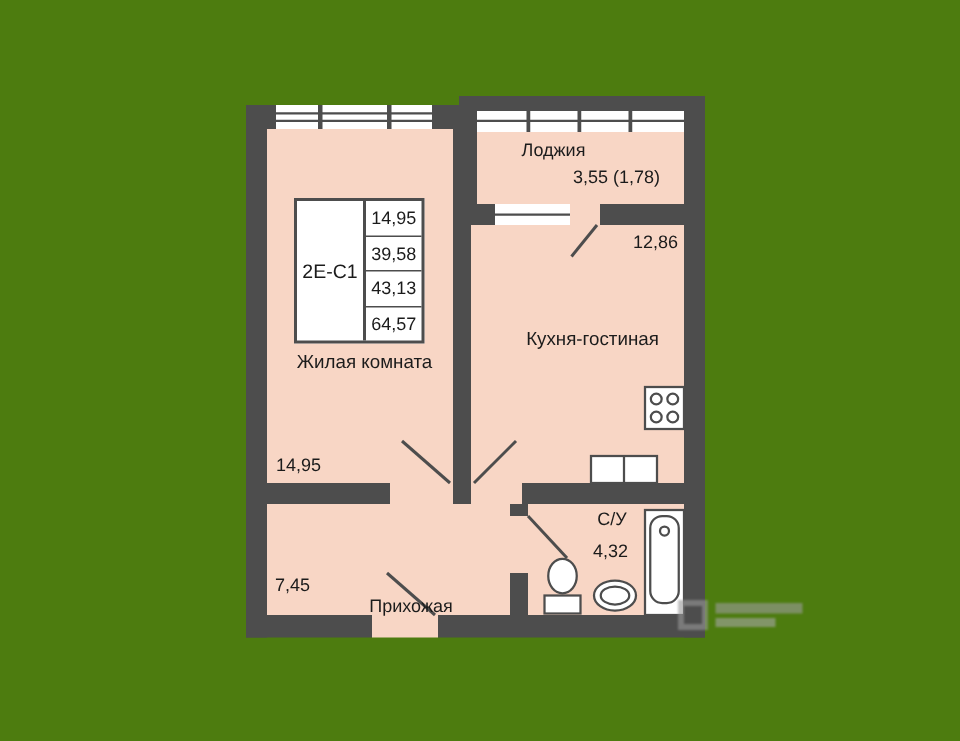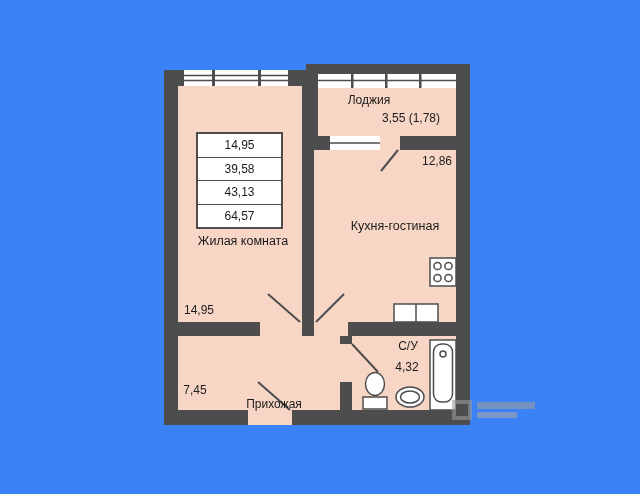--- a/index.html
+++ b/index.html
@@ -1,17 +1,17 @@
 <!DOCTYPE html>
 <html><head>
 <meta charset="utf-8">
 <style>
   html,body{margin:0;padding:0;background:#fff;}
   #stage{
-    position:relative;width:640px;height:494px;background:#3b82f6;
+    position:relative;width:640px;height:494px;background:#4d7c0f;
     font-family:"Liberation Sans", sans-serif;overflow:hidden;
   }
   #plan-svg{position:absolute;left:0;top:0;}
   .lbl{
     position:absolute;transform:translate(-50%,-50%);
     font-size:12px;color:#1b1b1b;white-space:nowrap;z-index:5;
   }
   .lbl.room{font-size:12.5px;}
   
   #area-table{
@@ -134,20 +134,21 @@
   <div class="lbl" style="left:437px;top:161px;">12,86</div>
   <div class="lbl room" style="left:395px;top:226px;">Кухня-гостиная</div>
   <div class="lbl room" style="left:243px;top:241px;">Жилая комната</div>
   <div class="lbl" style="left:199px;top:310px;">14,95</div>
   <div class="lbl" style="left:274px;top:368px;margin-top:36px;">Прихожая</div>
   <div class="lbl" style="left:195px;top:390px;">7,45</div>
   <div class="lbl" style="left:408px;top:346px;">С/У</div>
   <div class="lbl" style="left:407px;top:367px;">4,32</div>
 
   <div id="area-table">
+    <div class="code-cell">2Е-С1</div>
     <div class="vals">
       <div class="v">14,95</div>
       <div class="v">39,58</div>
       <div class="v">43,13</div>
       <div class="v">64,57</div>
     </div>
   </div>
 
   <div id="watermark">
     <div class="wm-logo"></div>

